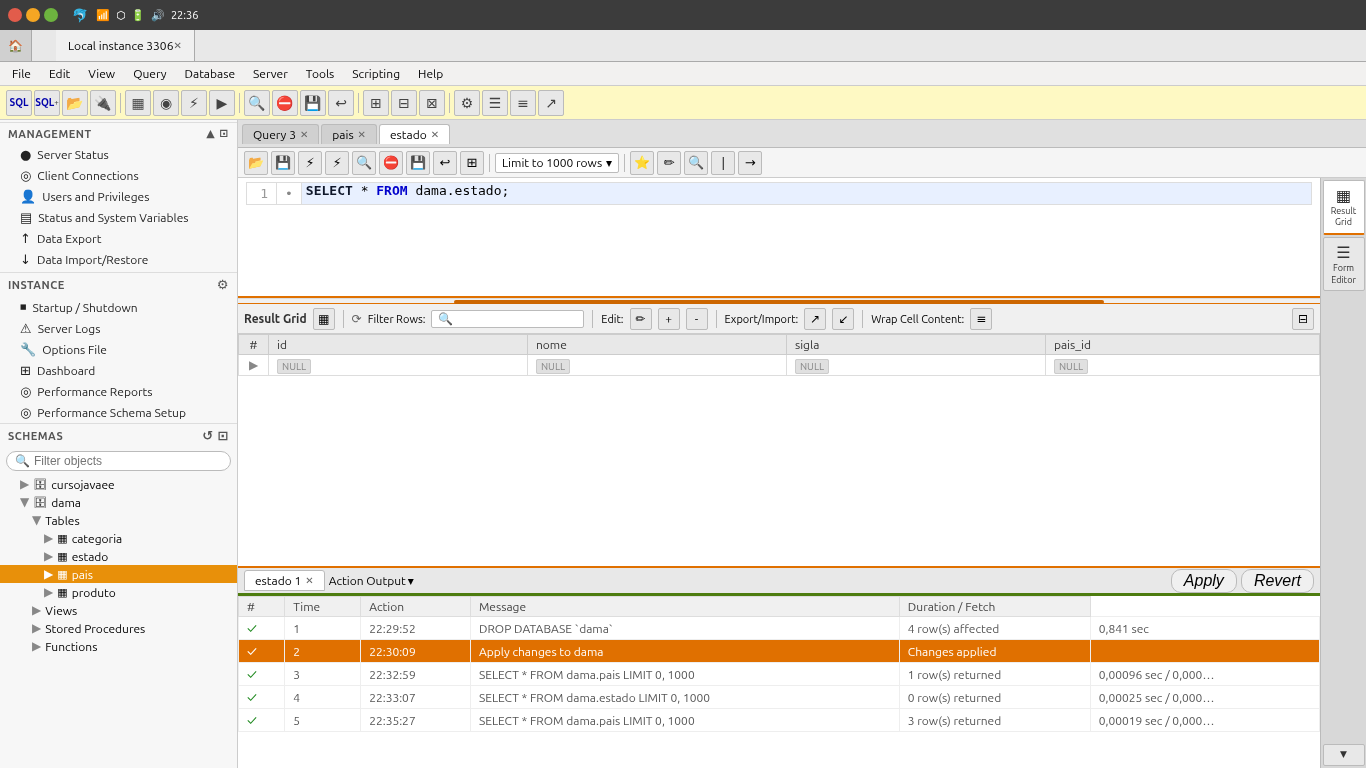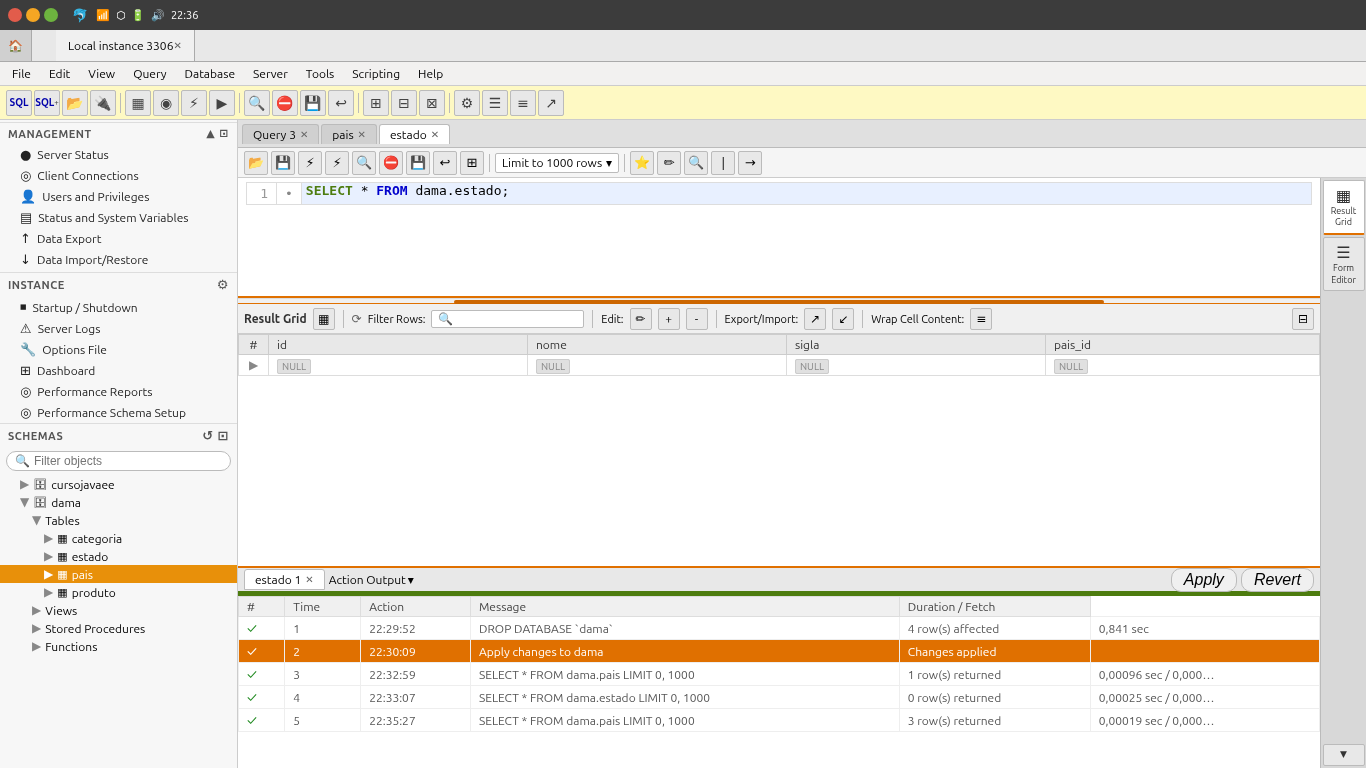--- a/index.html
+++ b/index.html
@@ -203,21 +203,21 @@
     table td { border: 1px solid #ddd; padding: 3px 8px; color: #555; }
     .th-hash { width: 30px; text-align: center; }
     .null-badge {
       background: #e0e0e0; color: #888; font-size: 10px; padding: 1px 4px;
       border-radius: 2px; border: 1px solid #ccc;
     }
 
     
     #output-panel { display: flex; flex-direction: column; height: 200px; background: #fff; }
     #output-tabs {
-      display: flex; align-items: center; background: #e8e8e8; border-bottom: 5px solid #4d7c0f;
+      display: flex; align-items: center; background: #e8e8e8; border-bottom: 3px solid #4d7c0f;
       height: 28px; padding: 0 6px; gap: 4px;
     }
     .output-tab {
       display: flex; align-items: center; gap: 4px; padding: 3px 10px;
       background: #d0d0d0; border: 1px solid #bbb; cursor: pointer; font-size: 12px;
       border-radius: 3px 3px 0 0;
     }
     .output-tab.active { background: #fff; }
     .apply-revert { margin-left: auto; display: flex; gap: 4px; }
     .apply-btn, .revert-btn {
@@ -490,21 +490,21 @@
 
         <div id="sql-editor">
           <table style="width:100%; border-collapse:collapse; font-family:'DejaVu Sans Mono','Courier New',monospace; font-size:13px;">
             <tbody>
                 <tr>
               <td style="width:30px; color:#999; text-align:right; padding-right:8px; vertical-align:top; user-select:none;">1</td>
               <td style="width:12px; text-align:center; vertical-align:top;">
                 <span style="color:#888;">•</span>
               </td>
               <td style="vertical-align:top; background:#e8f0ff; padding: 0 4px;">
-                <span style="color:#4d7c0f; font-weight:bold;">SELECT</span>
+                <span style="color:#0f172a; font-weight:bold;">SELECT</span>
                 <span style="color:#000;"> * </span>
                 <span style="color:#0000cc; font-weight:bold;">FROM</span>
                 <span style="color:#000;"> dama.estado;</span>
               </td>
             </tr>
           </tbody>
             </table>
         </div>
 
         <div style="height:6px; background:#f0f0f0; border-top:1px solid #ddd; border-bottom:1px solid #e07000;">

